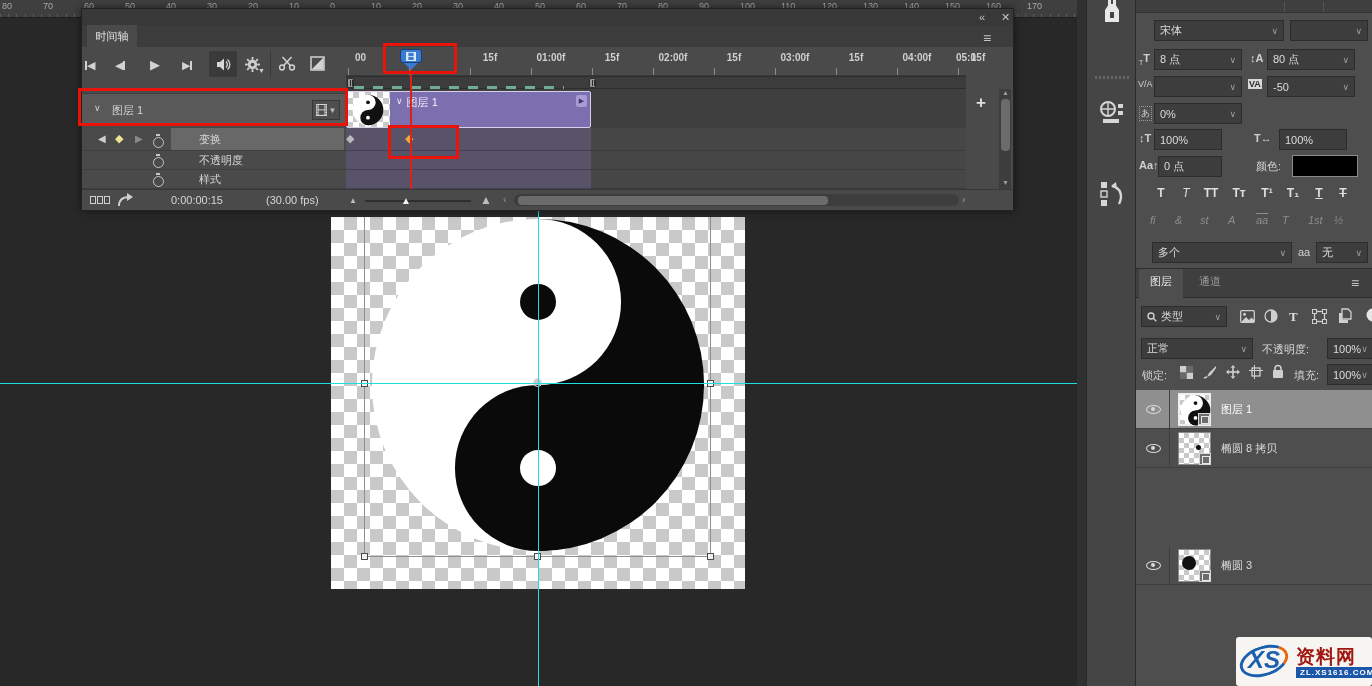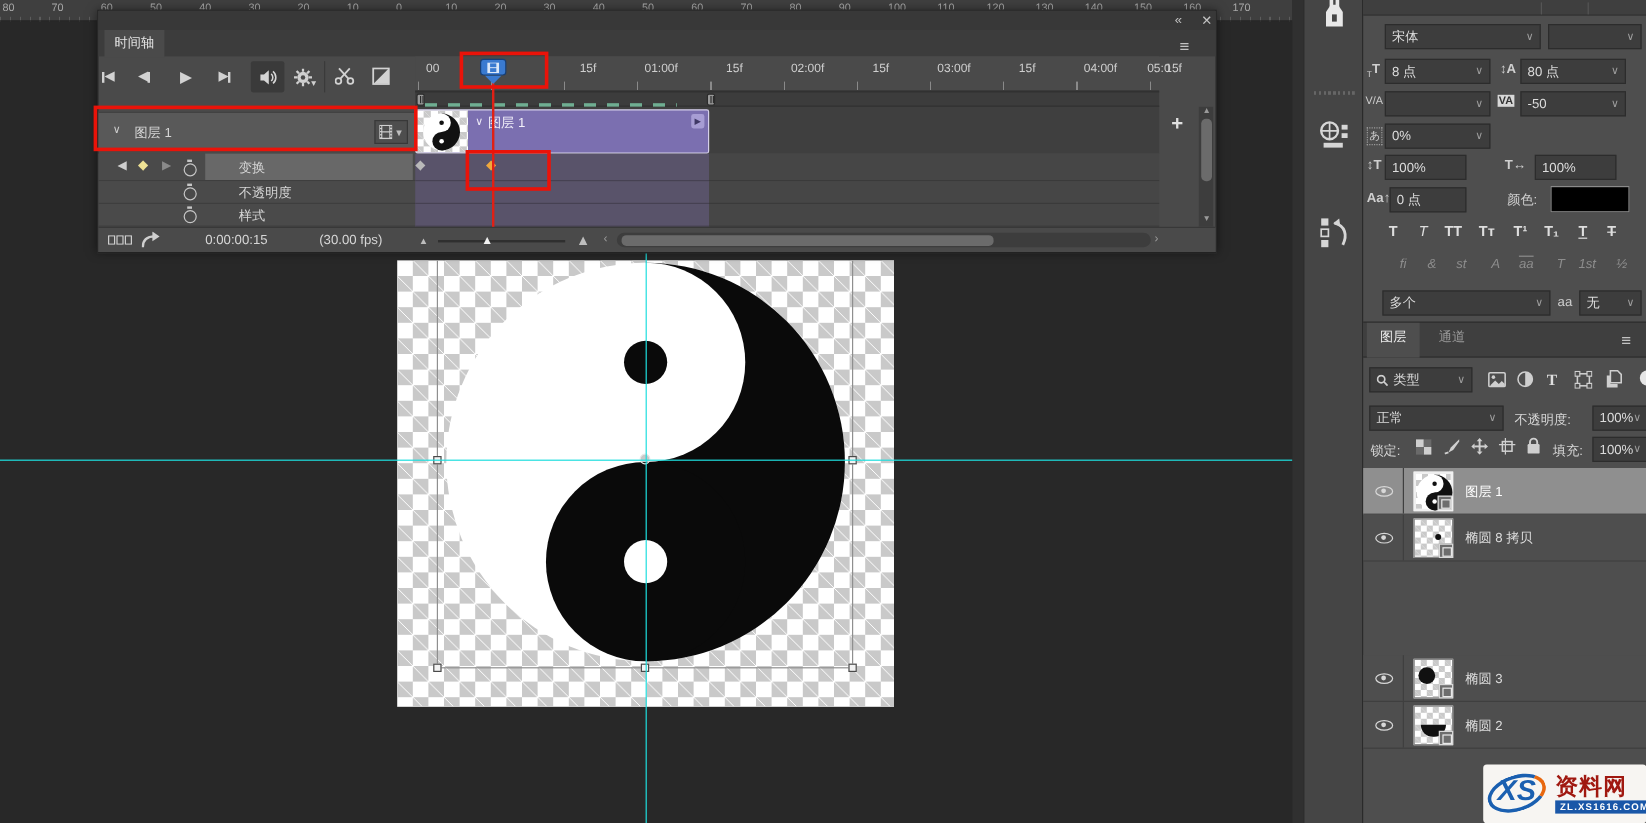--- a/index.html
+++ b/index.html
@@ -25,21 +25,21 @@
   #tl .topstrip{left:0;top:0;width:931px;height:16px;background:#383838;}
   #tl .tabbar{left:0;top:16px;width:931px;height:22px;background:#3c3c3c;}
   #tl .tab{left:5px;top:16px;width:50px;height:23px;background:#4a4a4a;color:#e3e3e3;font-size:11px;text-align:center;line-height:22px;}
   .winbtn{color:#c3c3c3;font-size:11px;cursor:default;}
   .pbtn{position:absolute;color:#d2d2d2;font-size:11px;line-height:14px;text-align:center;}
   .bar{display:inline-block;width:2px;height:9px;background:#d2d2d2;vertical-align:middle;}
   .tri{display:inline-block;vertical-align:middle;font-size:11px;color:#d2d2d2;}
   
   #tl .truler{left:264px;top:38px;width:620px;height:29px;background:#4a4a4a;border-bottom:1px solid #3a3a3a;
     background-image:repeating-linear-gradient(to right,#8a8a8a 0 1px,transparent 1px 61px);
-    background-size:100% 8px;background-position:2px 21px;background-repeat:no-repeat;}
+    background-size:100% 8px;background-position:2px 21px;background-repeat:no-repeat;font-weight:bold;}
   .tc{position:absolute;top:5px;font-size:10px;color:#cfcfcf;transform:translateX(-50%);}
   #tl .workbar{left:264px;top:67px;width:620px;height:13px;background:#3c3c3c;border-top:1px solid #2e2e2e;border-bottom:1px solid #2e2e2e;}
   .wahandle{position:absolute;top:1px;width:7px;height:10px;background:#9a9a9a;border:1px solid #2c2c2c;border-radius:2px;}
   .wahandle::after{content:"";position:absolute;left:2px;top:1px;width:1px;height:6px;background:#2c2c2c;box-shadow:2px 0 0 #2c2c2c;}
   .cachedash{position:absolute;top:9px;height:3px;background-image:repeating-linear-gradient(to right,#6fae92 0 10px,transparent 10px 19px);}
   
   .lrow{position:absolute;left:0;width:264px;background:#4a4a4a;}
   .stopwatch{display:inline-block;width:11px;height:11px;border:1.5px solid #c6c6c6;border-radius:50%;position:relative;}
   .stopwatch::before{content:"";position:absolute;top:-4px;left:2px;width:4px;height:2px;background:#c6c6c6;}
   .kfnav{color:#cfcfcf;font-size:10px;}
@@ -57,21 +57,21 @@
   #ph-head .cap{width:22px;height:14px;background:#3a7ad0;border:1px solid #173f75;border-radius:3px;position:relative;display:flex;align-items:center;justify-content:center;}
   #ph-head .pt{width:0;height:0;border-left:7px solid transparent;border-right:7px solid transparent;border-top:7px solid #3a7ad0;margin-left:4px;}
   
   #dock-div{left:1077px;top:0;width:9px;height:686px;background:#303030;z-index:45;}
   #icon-col{left:1086px;top:0;width:49px;height:686px;background:#454545;border-left:1px solid #2a2a2a;z-index:45;}
   #panels{left:1135px;top:0;width:237px;height:686px;background:#4e4e4e;border-left:1px solid #2a2a2a;z-index:45;}
   .fld{position:absolute;background:#3d3d3d;border:1px solid #2c2c2c;color:#dcdcdc;font-size:11px;display:flex;align-items:center;padding:0 5px;height:21px;}
   .ddarr{margin-left:auto;color:#9f9f9f;font-size:9px;}
   .gicon{position:absolute;color:#cfcfcf;font-size:11px;}
   .stybtn{position:absolute;top:0;color:#dedede;font-size:12px;font-weight:bold;width:22px;text-align:center;}
-  .otbtn{position:absolute;top:0;color:#8d8d8d;font-size:11px;font-style:italic;width:22px;text-align:right;}
+  .otbtn{position:absolute;top:0;color:#8d8d8d;font-size:11px;font-style:italic;width:22px;text-align:left;}
   
   .ltab{position:absolute;top:0;height:26px;font-size:11px;line-height:25px;text-align:center;}
   .lrow2{position:absolute;left:0;width:237px;height:39px;background:#4e4e4e;border-bottom:1px solid #3f3f3f;display:flex;align-items:center;}
   .lrow2.sel{background:#8f8f8f;}
   .eye{width:15px;height:9px;border:1.5px solid #d8d8d8;border-radius:50%;position:relative;margin:0 8px 0 10px;flex:none;}
   .eye::after{content:"";position:absolute;left:3.5px;top:1px;width:4px;height:4px;border-radius:50%;background:#d8d8d8;}
   .lthumb{width:33px;height:33px;background-size:10px 10px;background-position:0 0,5px 5px;position:relative;flex:none;margin-right:10px;border:1px solid #8a8a8a;}
   .lrow2.sel .lthumb{border:2px solid #f0f0f0;}
   .lname{font-size:11px;color:#dcdcdc;}
   .lrow2.sel .lname{color:#fff;}
@@ -563,29 +563,20 @@
     </div>
     <div class="lrow2" style="top:546px">
       <div class="eye"></div>
         <div class="vdiv"></div>
       <div class="lthumb checker">
         <div style="position:absolute;left:3px;top:6px;width:14px;height:14px;border-radius:50%;background:#111"></div>
         <div class="badge"></div>
       </div>
       <span class="lname">椭圆 3</span>
     </div>
-    <div class="lrow2" style="top:585px">
-      <div class="eye"></div>
-        <div class="vdiv"></div>
-      <div class="lthumb checker">
-        <div style="position:absolute;left:5px;top:15px;width:21px;height:10.5px;border-radius:0 0 21px 21px;background:#111"></div>
-        <div class="badge"></div>
-      </div>
-      <span class="lname">椭圆 2</span>
-    </div>
   </div>
 
   <div id="wm" class="abs">
     <div class="oval">
       <div class="ring"></div>
       <span class="xs"><span>XS</span></span>
     </div>
     <div class="right">
       <span class="zh">资料网</span>
       <span class="url">ZL.XS1616.COM</span>

